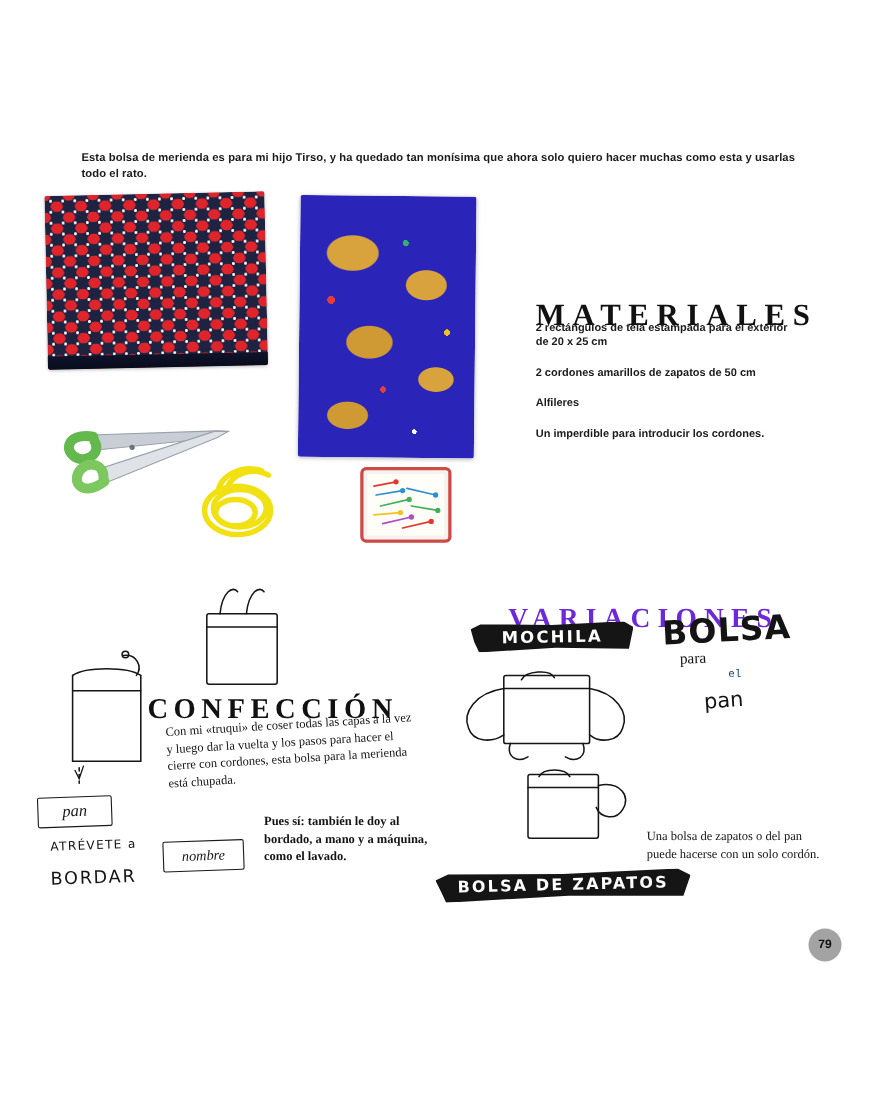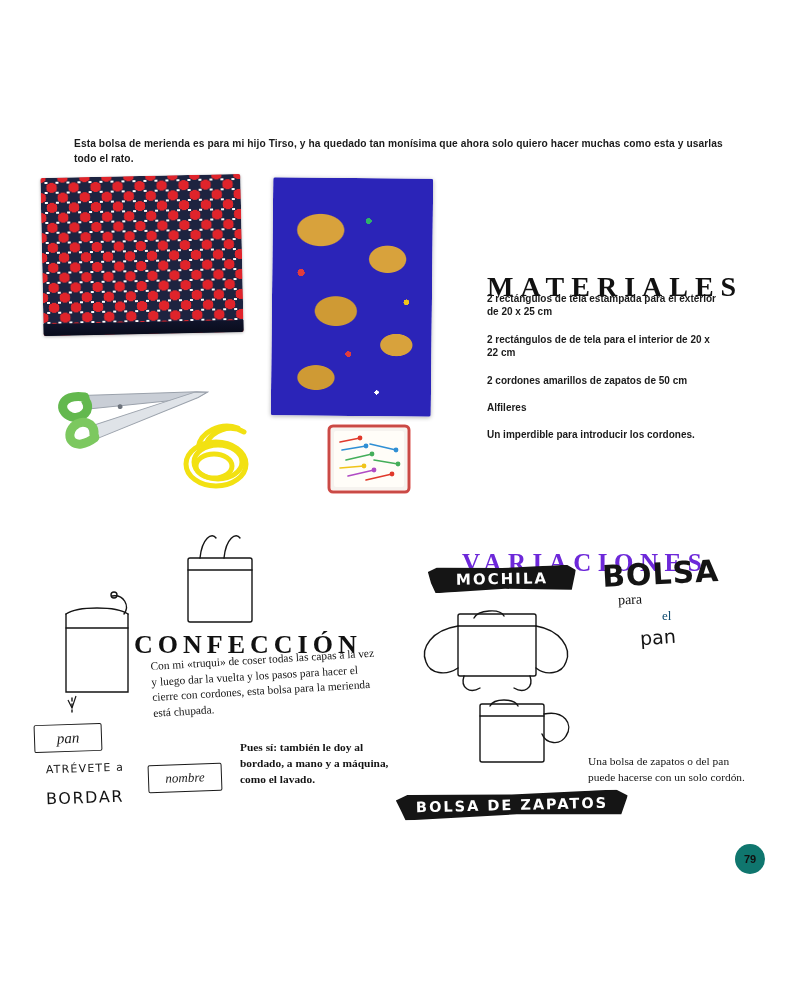--- a/index.html
+++ b/index.html
@@ -205,22 +205,22 @@
     position: absolute;
     left: 618px; top: 592px;
     font-family: "Liberation Serif", serif;
     font-size: 14px;
     color: #141414;
     transform: rotate(-2deg);
   }
   .bolsa-sub2 {
     position: absolute;
     left: 662px; top: 608px;
-    font-family: Liberation Serif, serif;
-    font-size: 13px;
+    font-family: Liberation Mono, monospace;
+    font-size: 10px;
     color: #0c4a6e;
   }
   .bolsa-sub3 {
     position: absolute;
     left: 640px; top: 626px;
     font-family: "DejaVu Sans", sans-serif;
     font-size: 19px;
     color: #141414;
     transform: rotate(-4deg);
   }
@@ -272,21 +272,21 @@
     color: #141414;
     transform: rotate(-2deg);
   }
 
   
   .page-num {
     position: absolute;
     left: 735px; top: 844px;
     width: 30px; height: 30px;
     border-radius: 50%;
-    background: #0f766e;
+    background: #a3a3a3;
     color: #111;
     font-size: 11px;
     font-weight: 700;
     display: flex; align-items: center; justify-content: center;
   }
 
   svg { display: block; overflow: visible; }
 </style>
 </head>
 <body>
@@ -349,21 +349,20 @@
         </g>
         <rect x="3" y="6" width="80" height="66" rx="4" fill="none" stroke="#c94a46" stroke-width="2"></rect>
       </svg>
     </div>
   </div>
 
   <h2 class="h-materiales">MATERIALES</h2>
   <div class="materials-list">
     <ul>
       <li>2 rectángulos de tela estampada para el exterior de 20 x 25 cm</li>
-      <li>2 rectángulos de de tela para el interior de 20 x 22 cm</li>
       <li>2 cordones amarillos de zapatos de 50 cm</li>
       <li>Alfileres</li>
       <li>Un imperdible para introducir los cordones.</li>
     </ul>
   </div>
 
   <h2 class="h-variaciones">VARIACIONES</h2>
 
   <div class="banner mochila">MOCHILA</div>
   <div class="bolsa-word">BOLSA</div>

